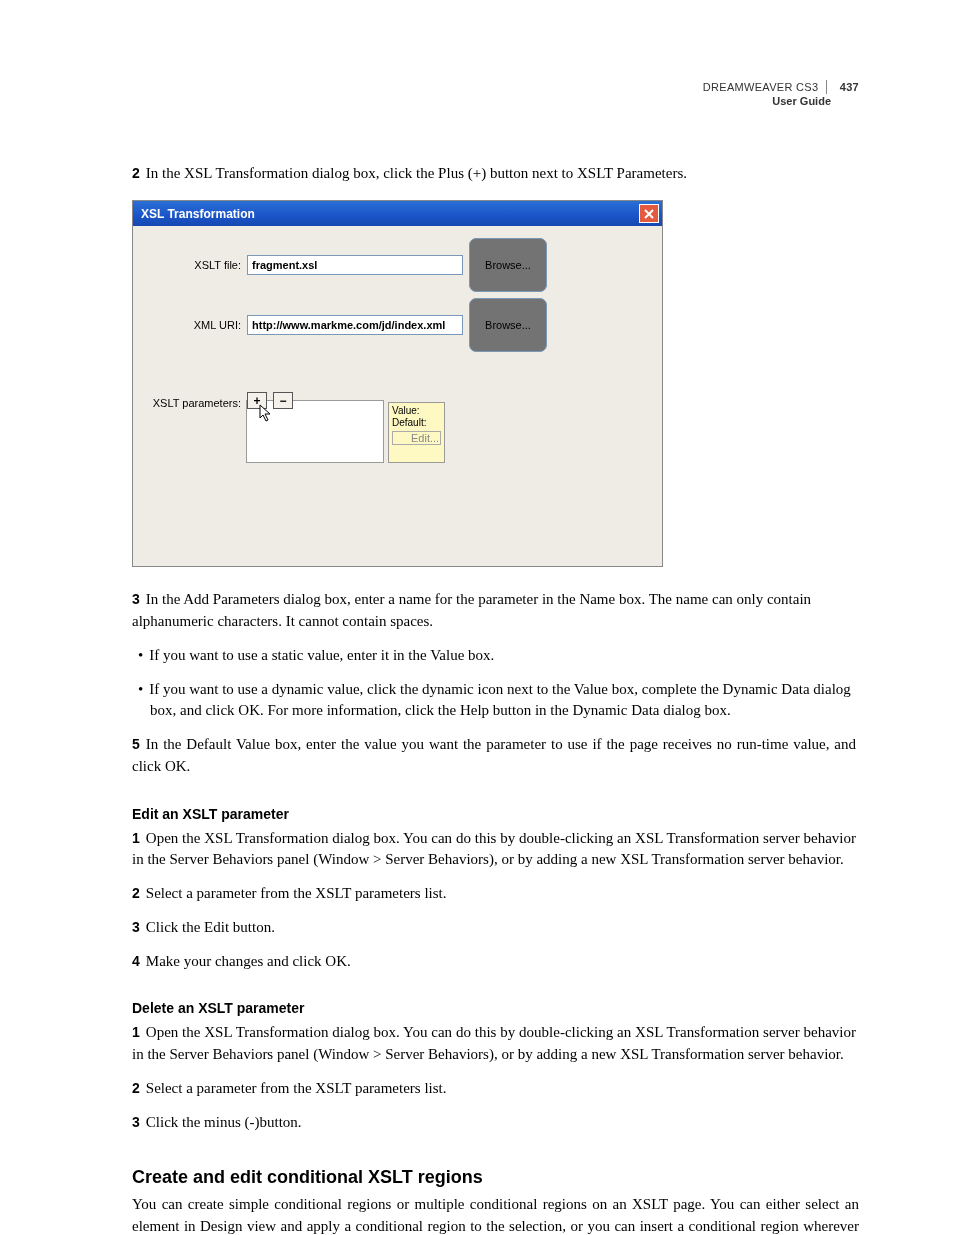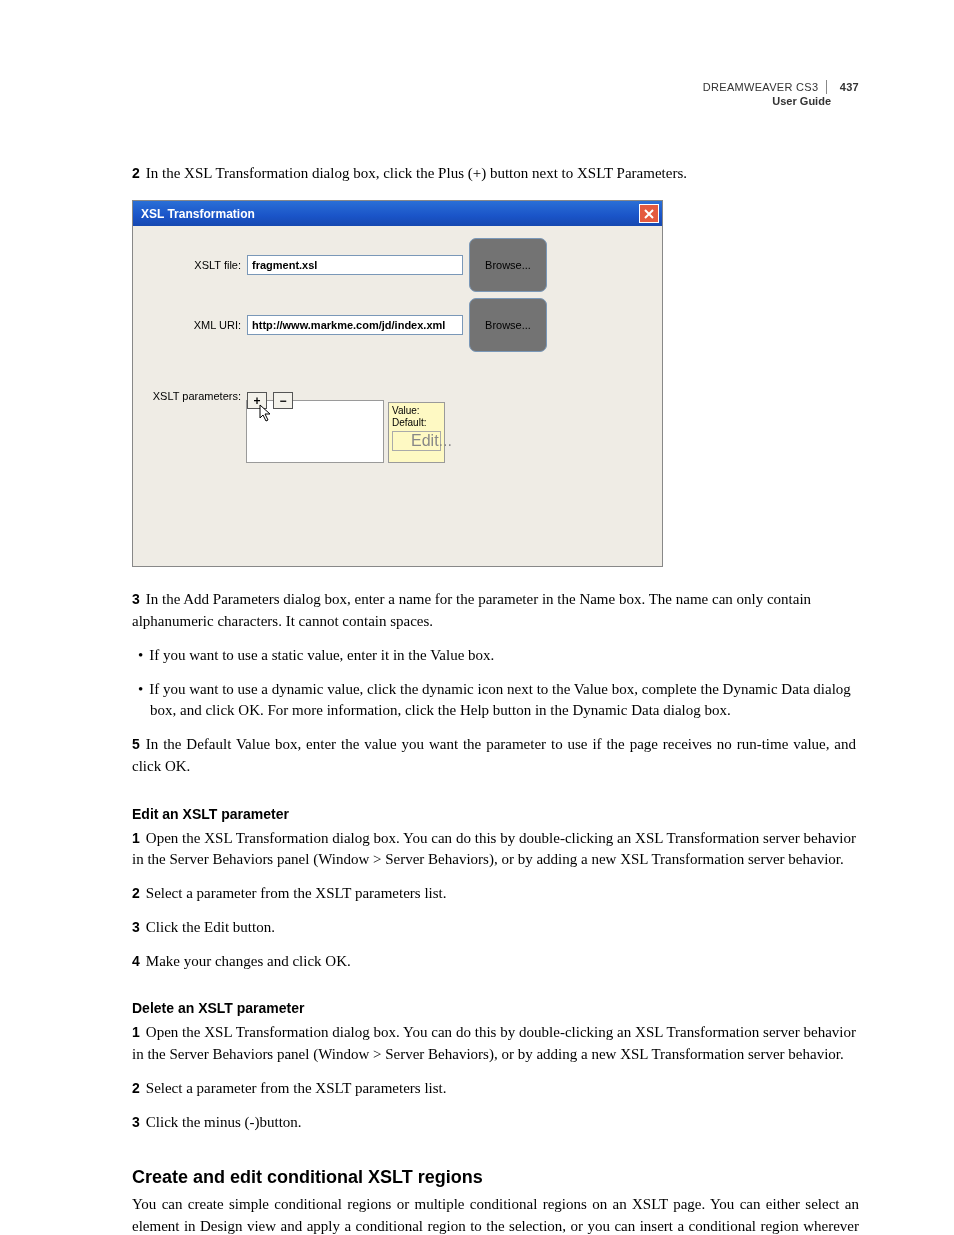--- a/index.html
+++ b/index.html
@@ -149,21 +149,21 @@
     background: #fef9c3;
     font-size: 10px;
     padding: 2px 3px;
     display: flex; flex-direction: column; gap: 1px;
     height: 55px;
   }
   .params-detail .mini-edit {
     border: 1px solid #aaa;
     color: #888;
     text-align: center;
-    font-size: 16px;
+    font-size: 11px;
     padding: 0 18px;
     margin-top: 2px;
   }
   .cursor {
     position: relative;
     left: 112px;
     top: -120px;
     font-size: 14px;
     width: 0;
     height: 0;
@@ -200,21 +200,21 @@
         <div class="form-row">
           <span class="lbl">XSLT file:</span>
           <span class="txt">fragment.xsl</span>
           <span class="btn">Browse...</span>
         </div>
         <div class="form-row">
           <span class="lbl">XML URI:</span>
           <span class="txt">http://www.markme.com/jd/index.xml</span>
           <span class="btn">Browse...</span>
         </div>
-        <div class="form-row" style="align-items:flex-start;margin-top:38px;">
+        <div class="form-row" style="align-items:flex-end;margin-top:38px;">
           <span class="lbl">XSLT parameters:</span>
           <span class="param-area">
             <span class="pm">+</span>
             <span class="pm">−</span>
           </span>
         </div>
         <div class="params-list"></div>
         <div class="params-detail">
           <span>Value:</span>
           <span>Default:</span>

